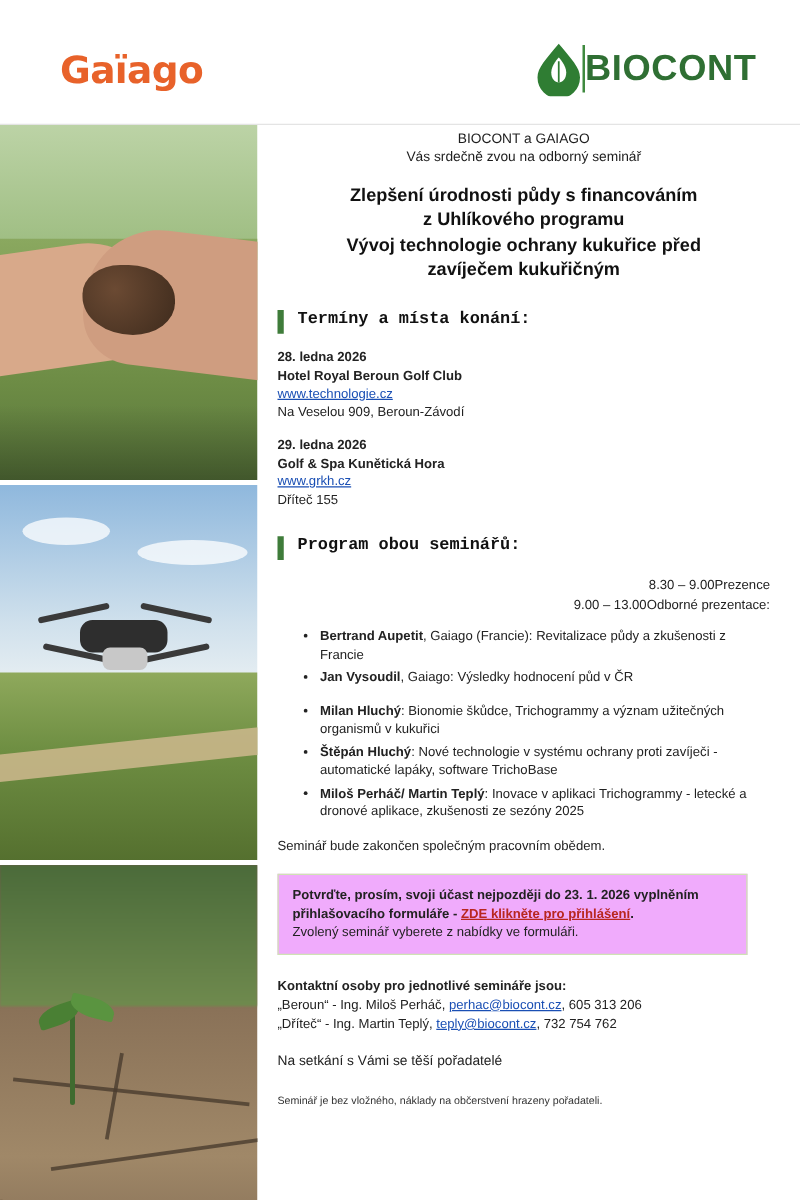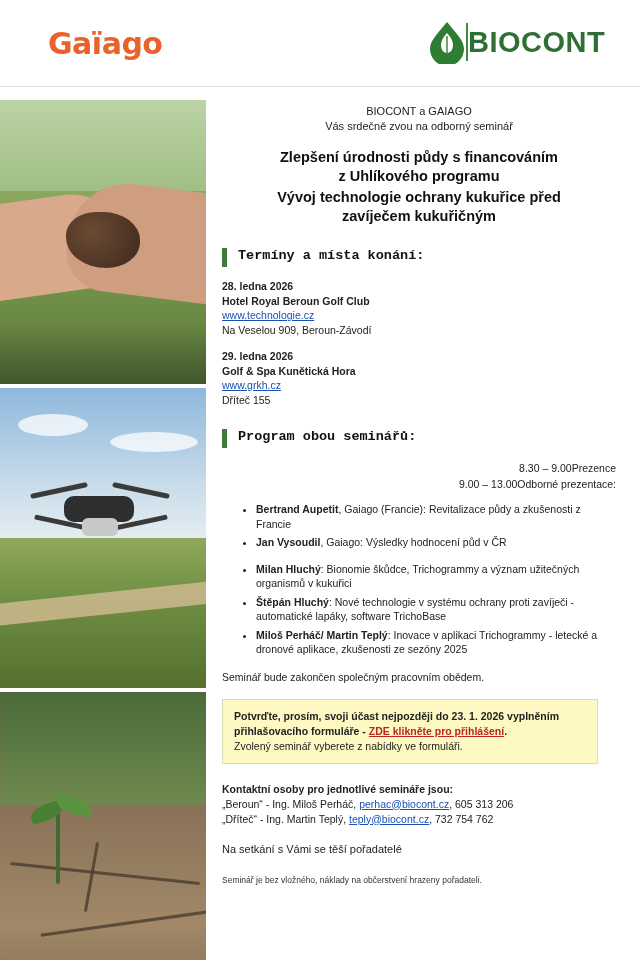--- a/index.html
+++ b/index.html
@@ -17,21 +17,21 @@
   .page {
     position: relative;
     width: 640px;
     height: 960px;
     background: #ffffff;
   }
 
   
   .header {
     position: absolute;
-    left: 0; top: 0;
+    left: 0; top: 13px;
     width: 640px;
     height: 86px;
     background: #ffffff;
     border-bottom: 1px solid #e4e4e4;
   }
   .logo-gaiago {
     position: absolute;
     left: 48px; top: 26px;
     font-size: 30px;
     font-weight: bold;
@@ -246,21 +246,21 @@
   ul.bullets.second { margin-top: 12px; }
   .b { font-weight: bold; }
 
   .closing-line {
     margin-top: 14px;
     font-size: 10.5px;
   }
 
   .notice {
     margin-top: 16px;
-    background: #fef9c3;
+    background: #f0abfc;
     border: 1px solid #cfe2b4;
     padding: 9px 11px;
     font-size: 10.5px;
     line-height: 15px;
     width: 352px;
   }
   .notice .strong { font-weight: bold; }
   .notice .linkred {
     color: #b8261f;
     font-weight: bold;

